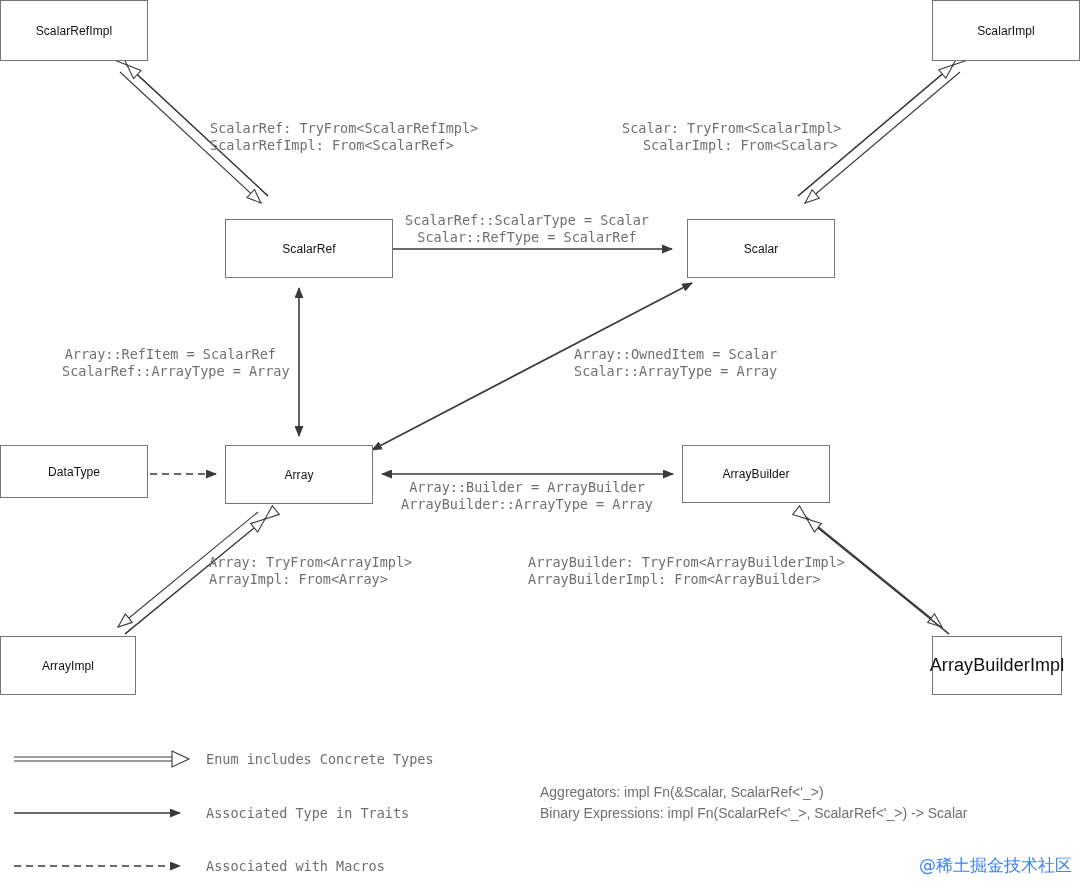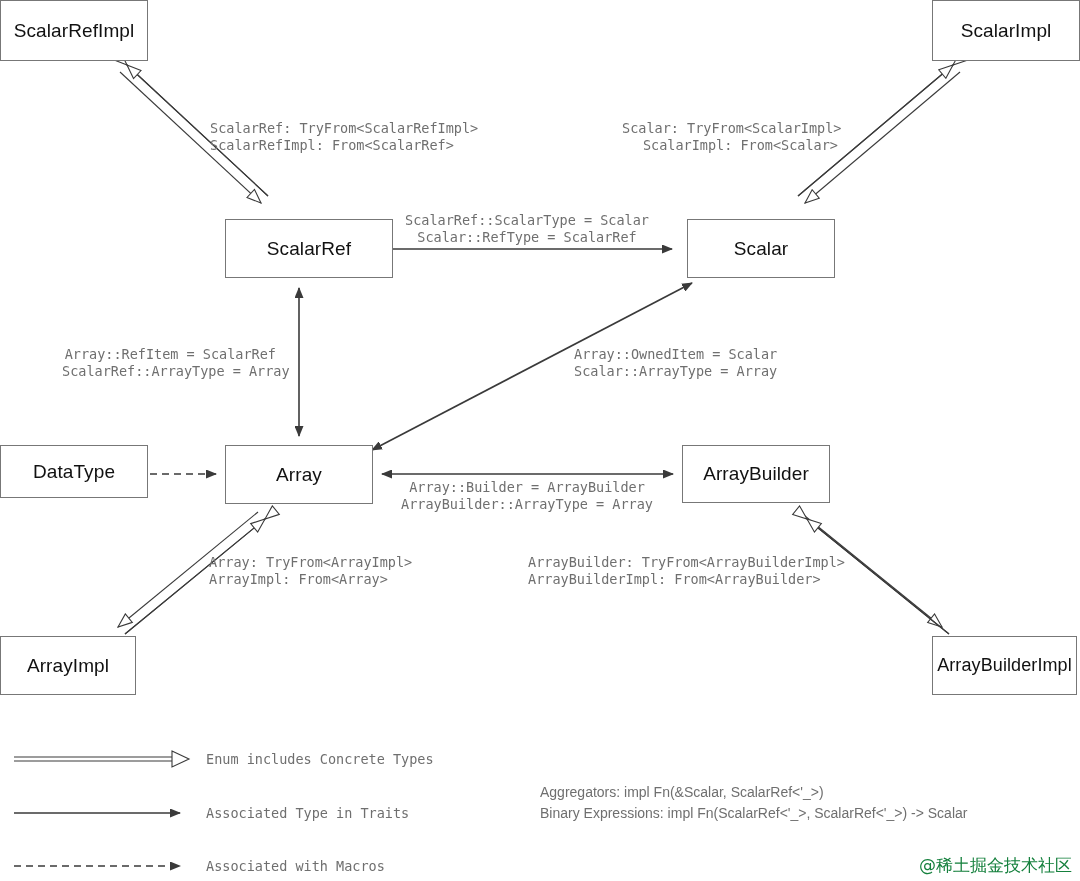--- a/index.html
+++ b/index.html
@@ -28,21 +28,21 @@
   }
   .node-box {
     position: absolute;
     box-sizing: border-box;
     border: 1px solid #777777;
     background: #ffffff;
     display: flex;
     align-items: center;
     justify-content: center;
     font-family: "Liberation Sans", sans-serif;
-    font-size: 19px;
+    font-size: 12px;
     color: #111111;
     letter-spacing: 0.1px;
   }
   .edge-label {
     position: absolute;
     font-family: "DejaVu Sans Mono", monospace;
     font-size: 13.5px;
     line-height: 17px;
     color: #6f6f6f;
     white-space: pre;
@@ -63,21 +63,21 @@
     font-size: 14px;
     color: #6f6f6f;
     white-space: pre;
   }
   .watermark {
     position: absolute;
     right: 8px;
     bottom: 4px;
     font-family: "DejaVu Sans", sans-serif;
     font-size: 17px;
-    color: #15803d;
+    color: #3b82f6;
     white-space: pre;
   }
 </style>
 </head>
 <body>
 
 <div id="diagram-root">
 
   <svg class="layer" viewBox="0 0 1080 881">
     <defs>
@@ -177,21 +177,21 @@
   </div>
 
   <div class="node-box" style="left:682px; top:445px; width:148px; height:58px;">
     <span>ArrayBuilder</span>
   </div>
 
   <div class="node-box" style="left:0px; top:636px; width:136px; height:59px;">
     <span>ArrayImpl</span>
   </div>
 
-  <div class="node-box" style="left:932px; top:636px; width:145px; height:59px; font-size:18px;">
+  <div class="node-box" style="left:932px; top:636px; width:130px; height:59px; font-size:18px;">
     <span>ArrayBuilderImpl</span>
   </div>
 
   <div class="edge-label" style="left:210px; top:120px;">ScalarRef: TryFrom&lt;ScalarRefImpl&gt;
 ScalarRefImpl: From&lt;ScalarRef&gt;</div>
 
   <div class="edge-label right" style="left:622px; top:120px; width:216px;">Scalar: TryFrom&lt;ScalarImpl&gt;
 ScalarImpl: From&lt;Scalar&gt;</div>
 
   <div class="edge-label center" style="left:382px; top:212px; width:290px;">ScalarRef::ScalarType = Scalar

